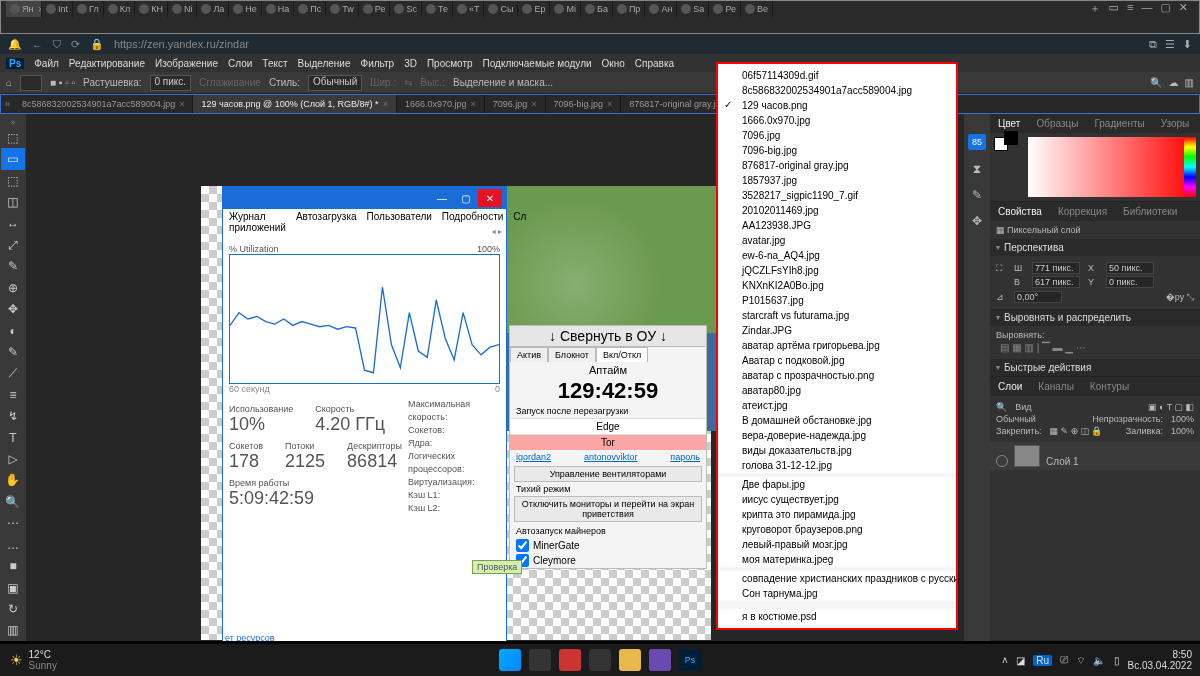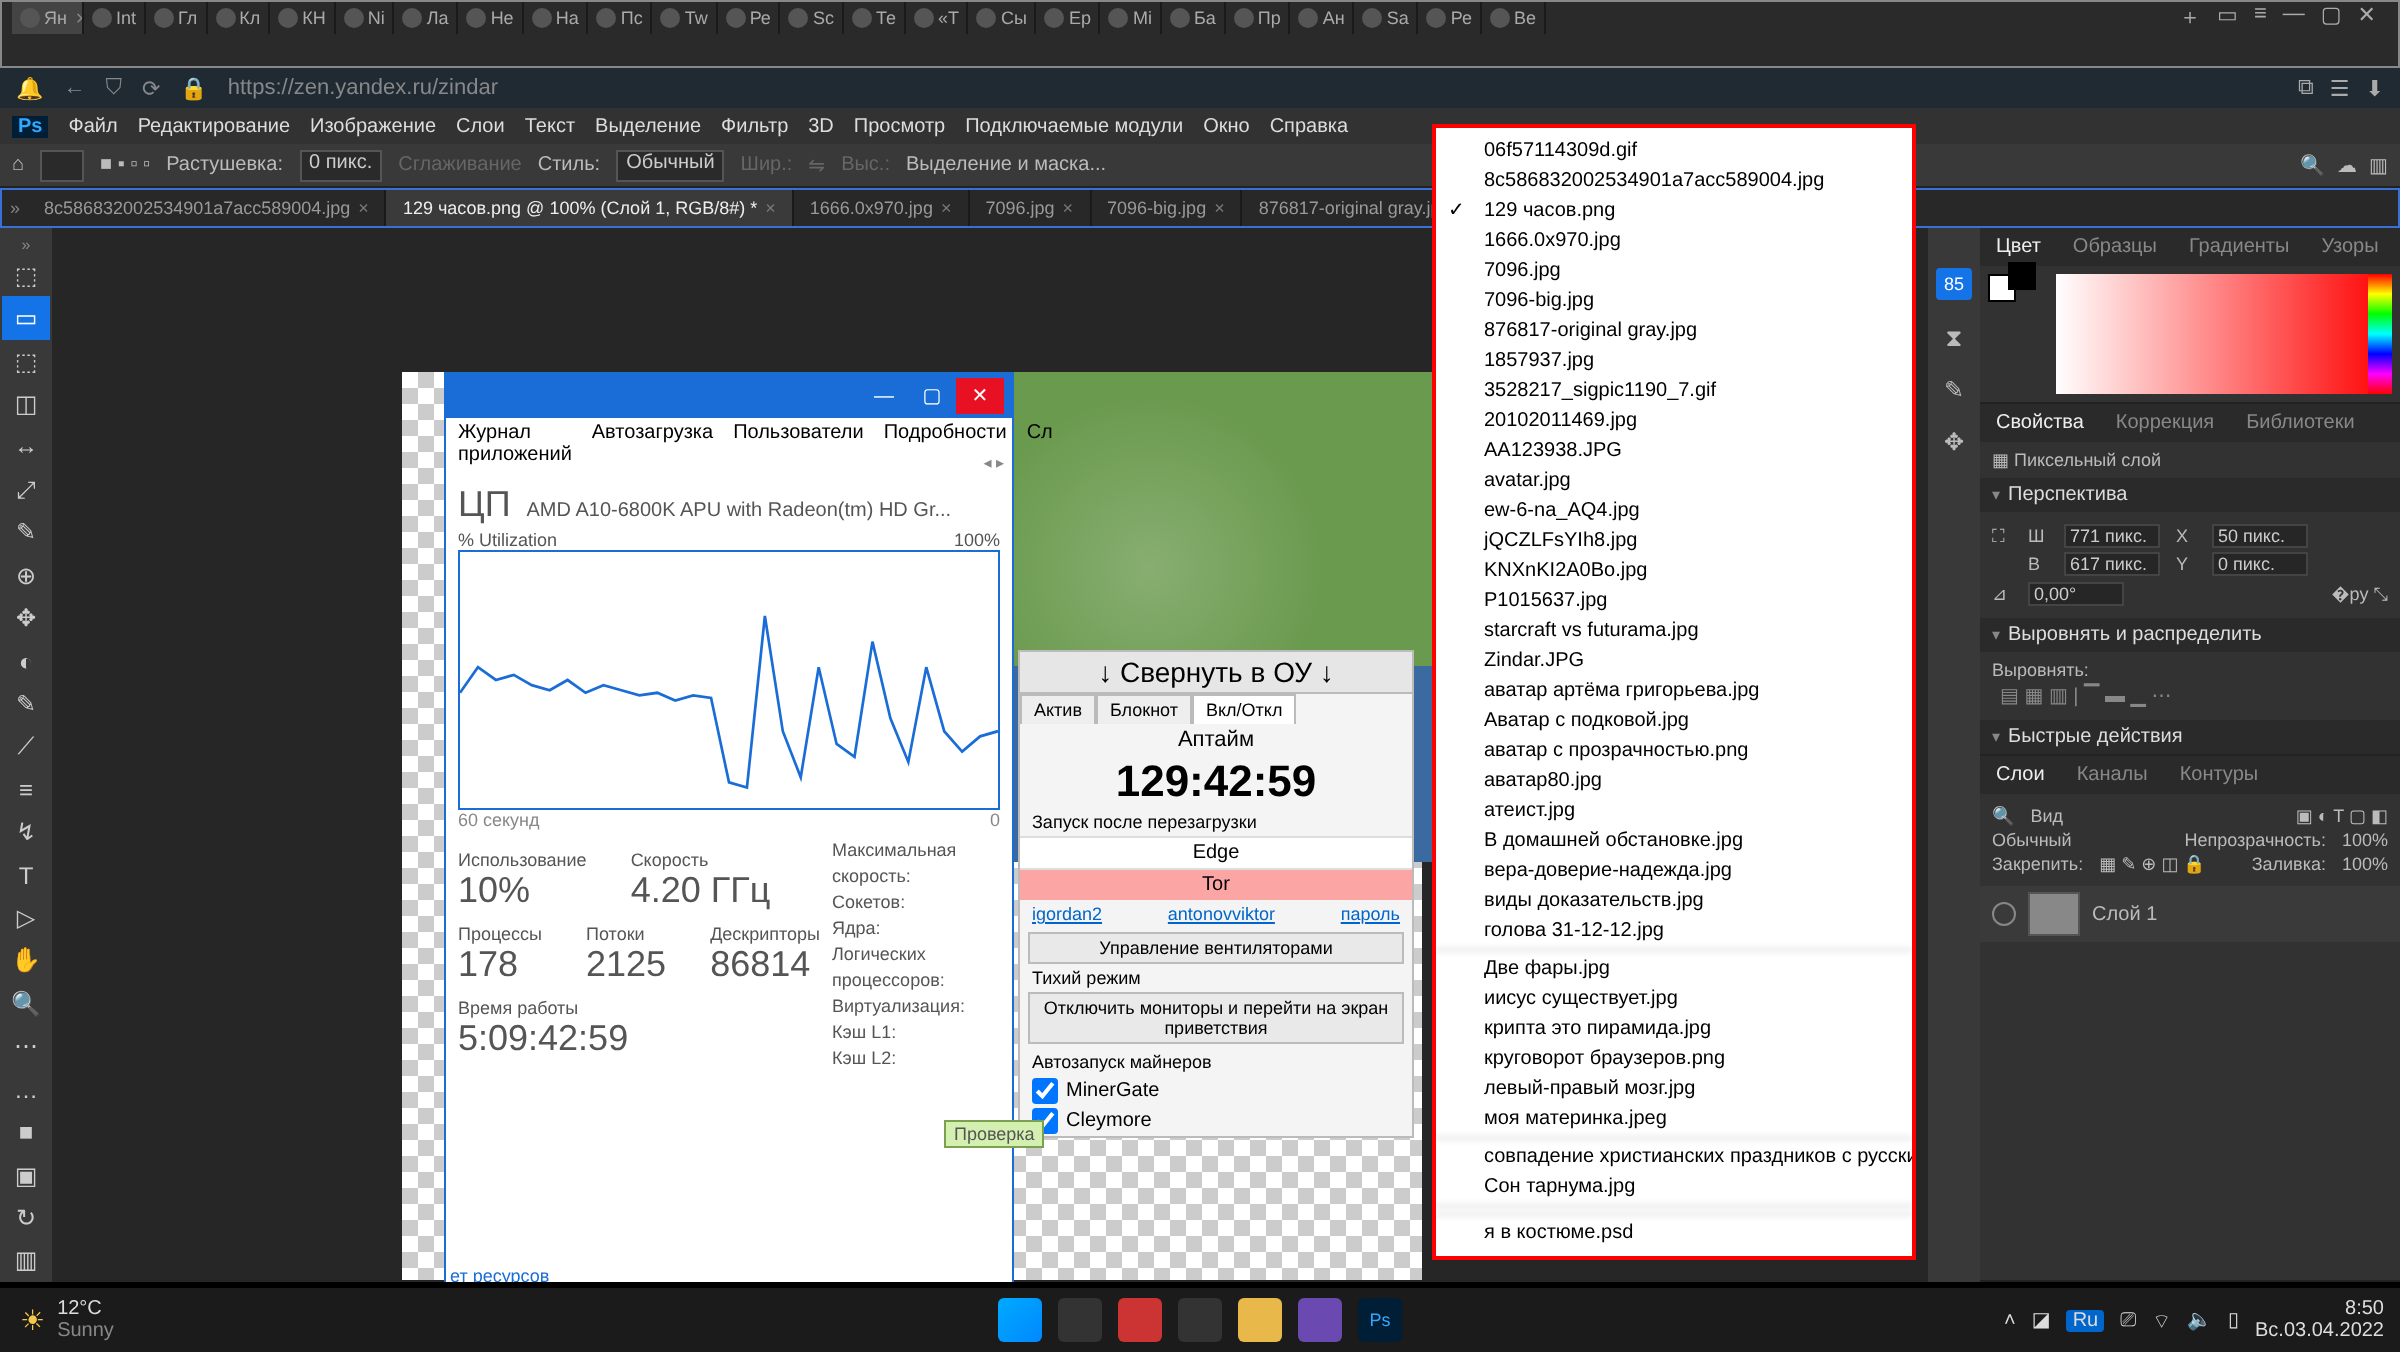--- a/index.html
+++ b/index.html
@@ -74,21 +74,21 @@
 .hue{position:absolute;right:0;top:0;bottom:0;width:12px;background:linear-gradient(#f00,#ff0,#0f0,#0ff,#00f,#f0f,#f00)}
 .swatch{display:flex;gap:2px;margin:4px}
 .sw{width:14px;height:14px;border:1px solid #000}
 .panelhdr{background:#2a2a2a;padding:3px 6px;color:#ddd;display:flex;align-items:center;gap:4px}
 .panelhdr::before{content:"▾";font-size:8px;color:#888}
 .panelbody{padding:4px 6px;font-size:9px}
 .panelbody .r{display:flex;gap:8px;align-items:center;margin:2px 0}
 .panelbody .r span{min-width:10px}
 .panelbody input{width:48px;background:#262626;border:1px solid #444;color:#ccc;font-size:9px;padding:0 2px}
 .layers{flex:1}
-.layerrow{display:flex;align-items:center;gap:6px;padding:3px 6px;background:#3a3a3a}
+.layerrow{display:flex;align-items:flex-end;gap:6px;padding:3px 6px;background:#3a3a3a}
 .eye{width:12px;height:12px;border:1px solid #888;border-radius:50%}
 .thumb{width:26px;height:22px;background:#888;border:1px solid #555}
 .iconrow{display:flex;gap:6px;padding:2px 4px;color:#888;font-size:10px}
 .vstrip{width:26px;background:#393939;display:flex;flex-direction:column;align-items:center;padding-top:20px;gap:12px;color:#bbb;font-size:12px}
 .vstrip .vbadge{background:#1473e6;color:#fff;width:18px;height:16px;font-size:9px;display:flex;align-items:center;justify-content:center;border-radius:2px}
 
 .taskbar{position:absolute;left:0;right:0;bottom:0;height:32px;background:#1b1b1b;display:flex;align-items:center;color:#ddd;font-size:10px}
 .taskbar .weather{display:flex;align-items:center;gap:6px;padding:0 10px}
 .taskbar .center{position:absolute;left:50%;transform:translateX(-50%);display:flex;gap:8px}
 .taskbar .cicon{width:22px;height:22px;background:#333;border-radius:3px}
@@ -338,24 +338,20 @@
       </div>
       <div class="tmmenu" id="tmtabs">
           <span>Журнал приложений</span>
           <span>Автозагрузка</span>
           <span>Пользователи</span>
           <span>Подробности</span>
           <span>Сл</span>
         </div>
       <div style="font-size:8px;text-align:right;padding:0 4px;color:#888">◂ ▸</div>
       <div class="body">
-        <div style="display:flex;align-items:baseline;gap:8px">
-          <span style="font-size:18px;color:#555">ЦП</span>
-          <span style="font-size:10px;color:#555">AMD A10-6800K APU with Radeon(tm) HD Gr...</span>
-        </div>
         <div style="display:flex;justify-content:space-between;font-size:9px;color:#555;margin-top:2px">
           <span>% Utilization</span>
           <span>100%</span>
         </div>
         <div class="chart">
           <svg viewBox="0 0 260 120" preserveAspectRatio="none">
               <polyline id="cpuline" fill="none" stroke="#1a6dd6" stroke-width="1.3" points="0,66 8.666666666666666,54 17.333333333333332,60 26,57.599999999999994 34.666666666666664,62.400000000000006 43.33333333333333,64.8 52,60 60.666666666666664,66 69.33333333333333,62.400000000000006 78,64.8 86.66666666666666,67.2 95.33333333333333,66 104,69.6 112.66666666666667,67.2 121.33333333333333,68.4 130,108 138.66666666666666,110.4 147.33333333333334,30 156,84 164.66666666666666,105.6 173.33333333333331,54 182,90 190.66666666666666,96 199.33333333333334,42 208,78 216.66666666666669,98.4 225.33333333333334,54 234,84 242.66666666666666,93.6 251.33333333333334,86.4 260,84"></polyline>
             </svg>
         </div>
         <div style="display:flex;justify-content:space-between;font-size:9px;color:#888">
@@ -369,21 +365,21 @@
                   <div class="lbl">Использование</div>
                   <div class="val">10%</div>
                 </div>
               <div class="statblk">
                   <div class="lbl">Скорость</div>
                   <div class="val">4.20 ГГц</div>
                 </div>
             </div>
             <div class="statsrow">
               <div class="statblk">
-                  <div class="lbl">Процессы</div>
+                  <div class="lbl">Сокетов</div>
                   <div class="val">178</div>
                 </div>
               <div class="statblk">
                   <div class="lbl">Потоки</div>
                   <div class="val">2125</div>
                 </div>
               <div class="statblk">
                   <div class="lbl">Дескрипторы</div>
                   <div class="val">86814</div>
                 </div>

